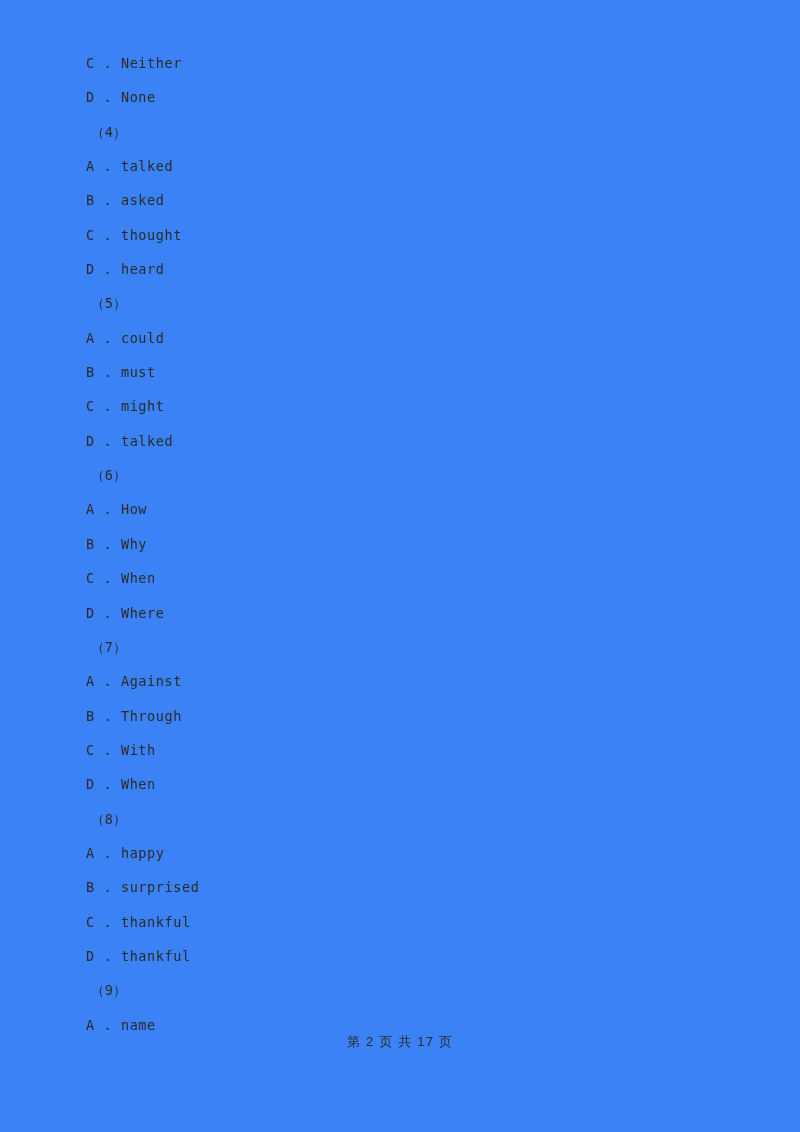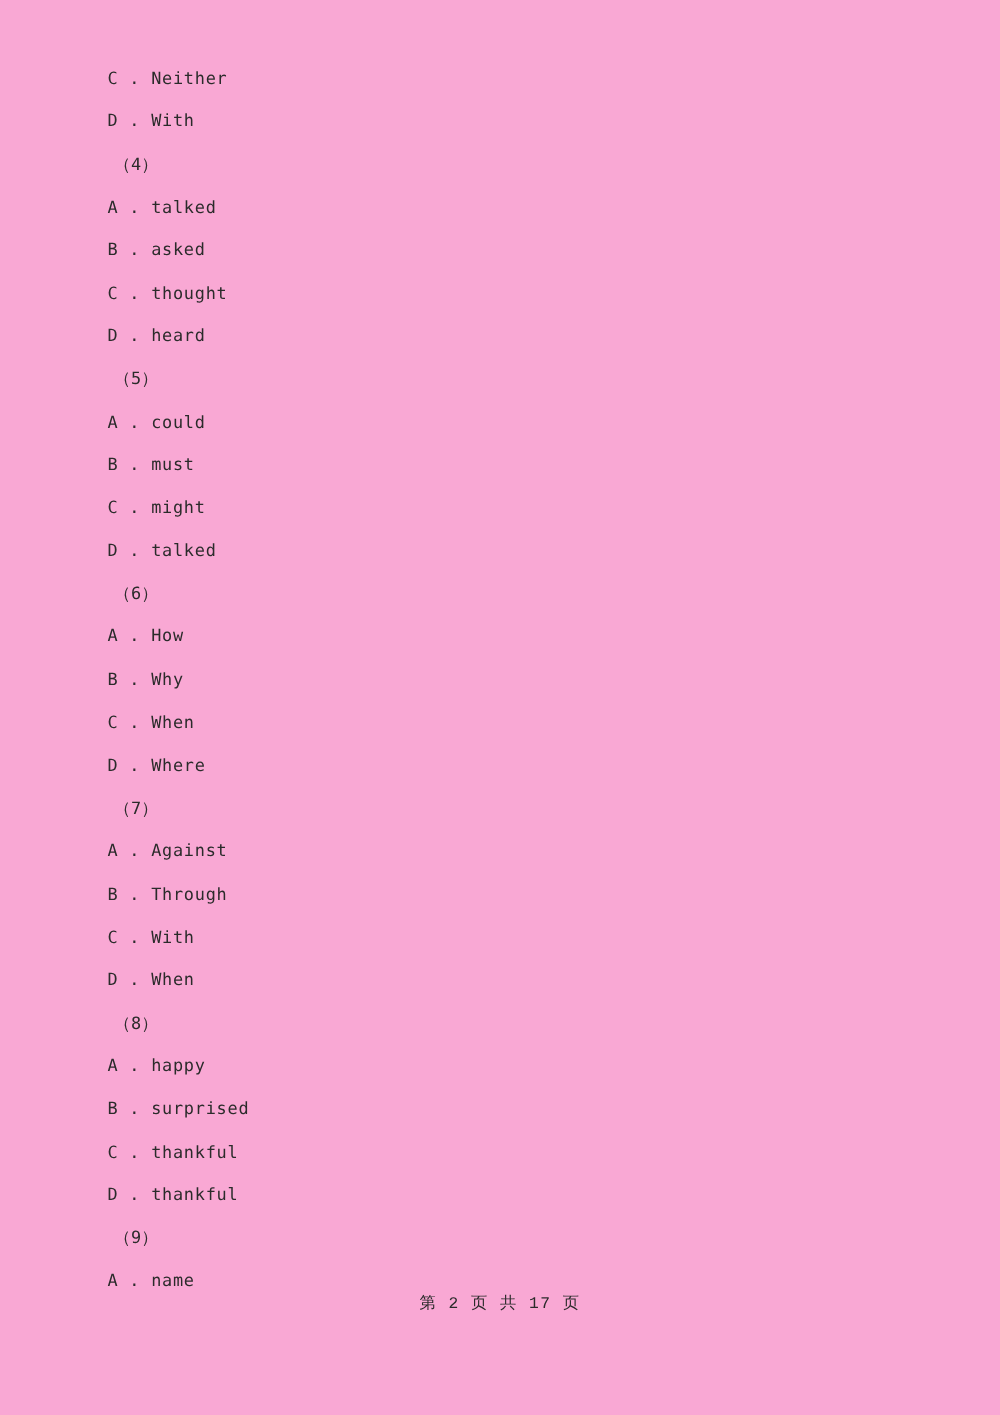--- a/index.html
+++ b/index.html
@@ -17,21 +17,21 @@
     color: #262626;
     -webkit-font-smoothing: antialiased;
   }
 
   #page {
     position: absolute;
     left: 0;
     top: 0;
     width: 800px;
     height: 1132px;
-    background: #f9a8d4;
+    background: #3b82f6;
   }
 
   #content {
     position: absolute;
     left: 86px;
     top: 46px;
     width: 640px;
   }
 
   .line {
@@ -54,32 +54,32 @@
 
   #footer {
     position: absolute;
     left: 0;
     top: 1033px;
     width: 800px;
     text-align: center;
     font-size: 13px;
     letter-spacing: 1.2px;
     color: #2b2b2b;
-    font-family: Liberation Mono, monospace;
+    font-family: Liberation Sans, sans-serif;
     white-space: pre;
   }
 </style>
 </head>
 <body>
 
 <div id="page">
 
   <div id="content">
       <div class="line option">C . Neither</div>
-      <div class="line option">D . With</div>
+      <div class="line option">D . None</div>
       <div class="line qnum">（4）</div>
       <div class="line option">A . talked</div>
       <div class="line option">B . asked</div>
       <div class="line option">C . thought</div>
       <div class="line option">D . heard</div>
       <div class="line qnum">（5）</div>
       <div class="line option">A . could</div>
       <div class="line option">B . must</div>
       <div class="line option">C . might</div>
       <div class="line option">D . talked</div>

